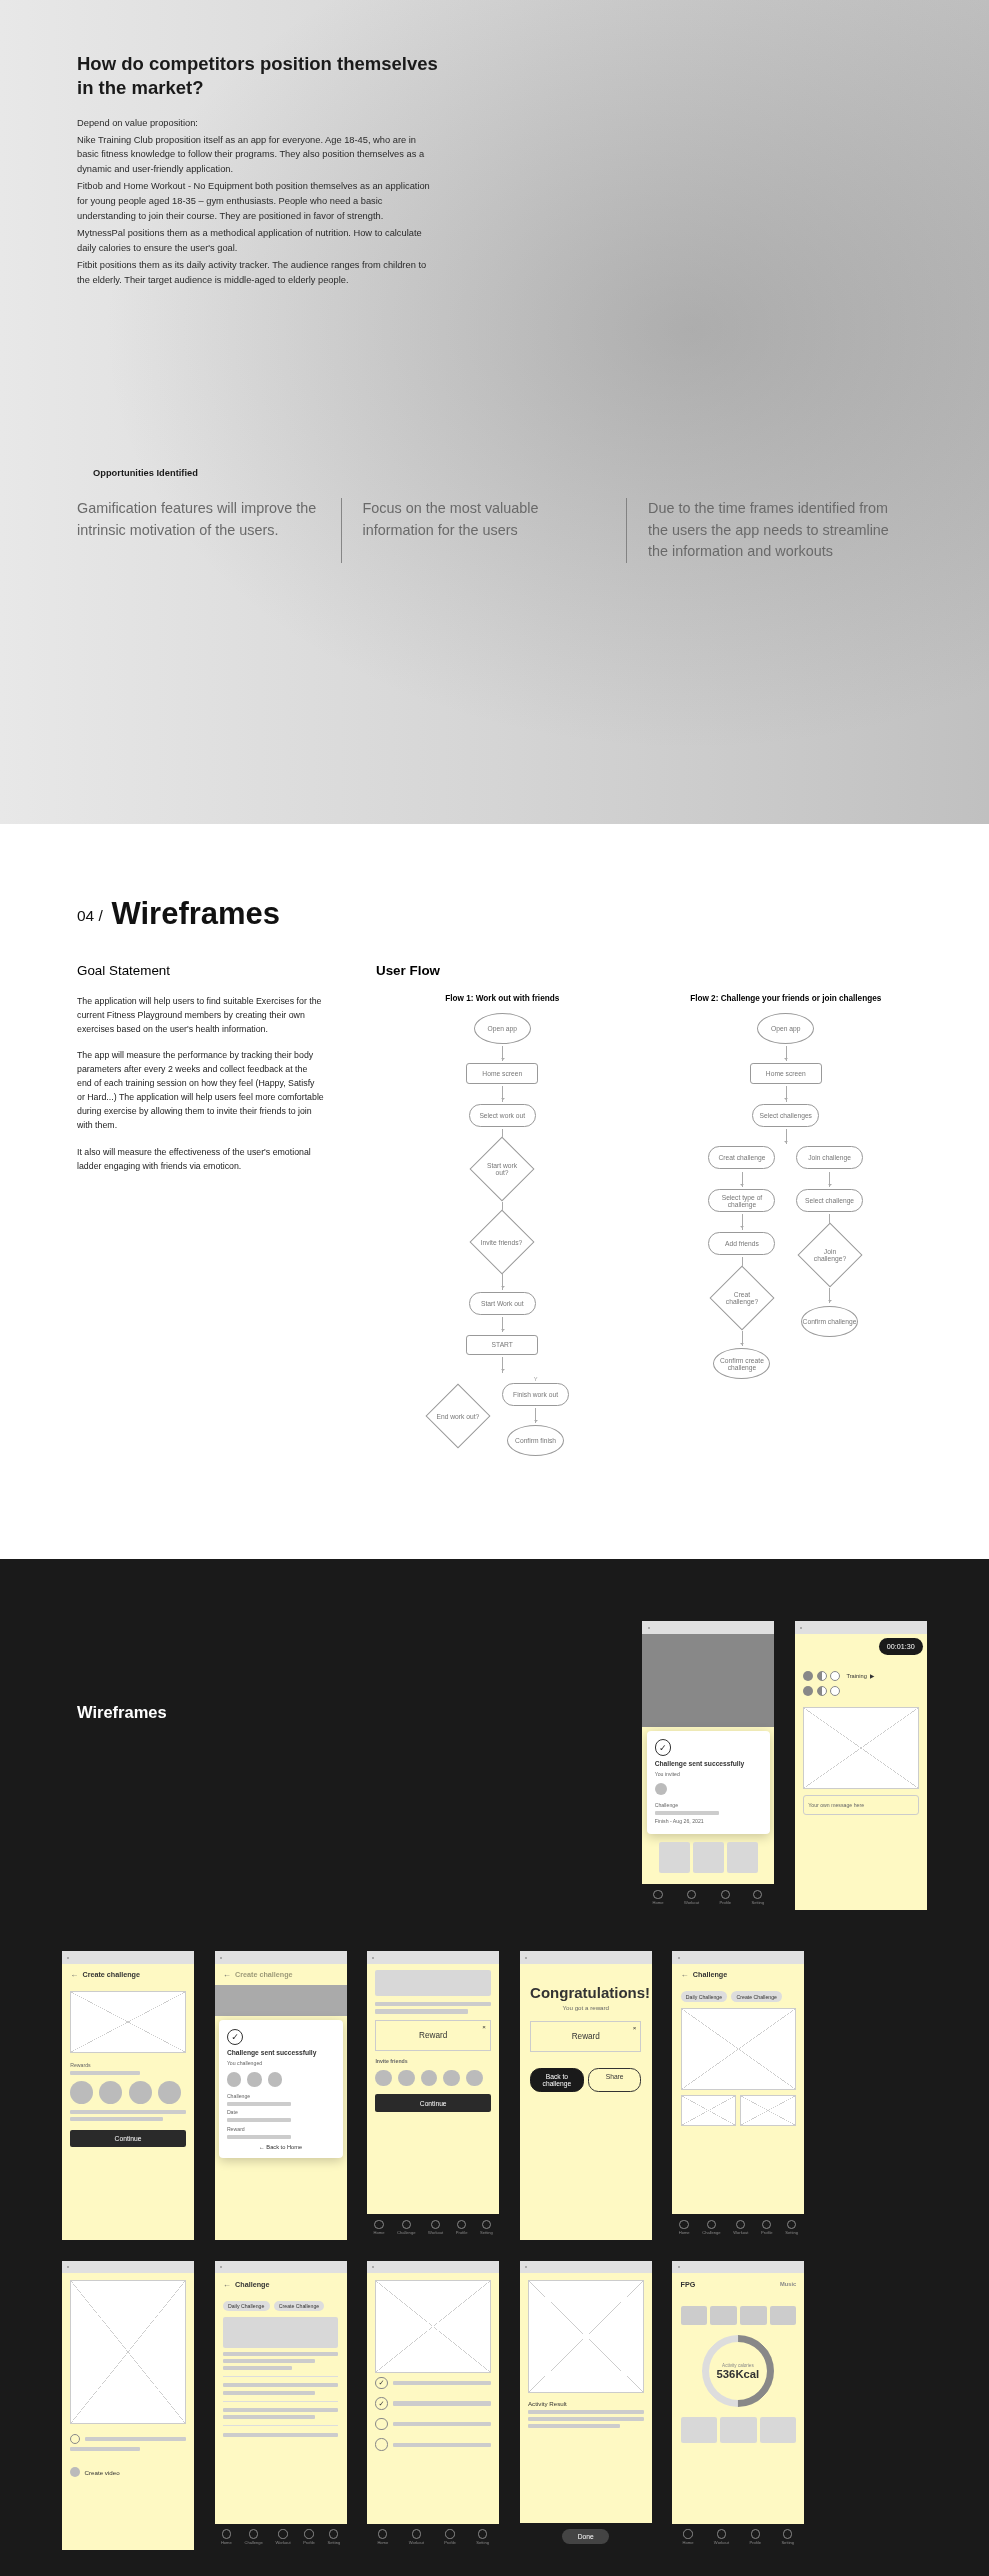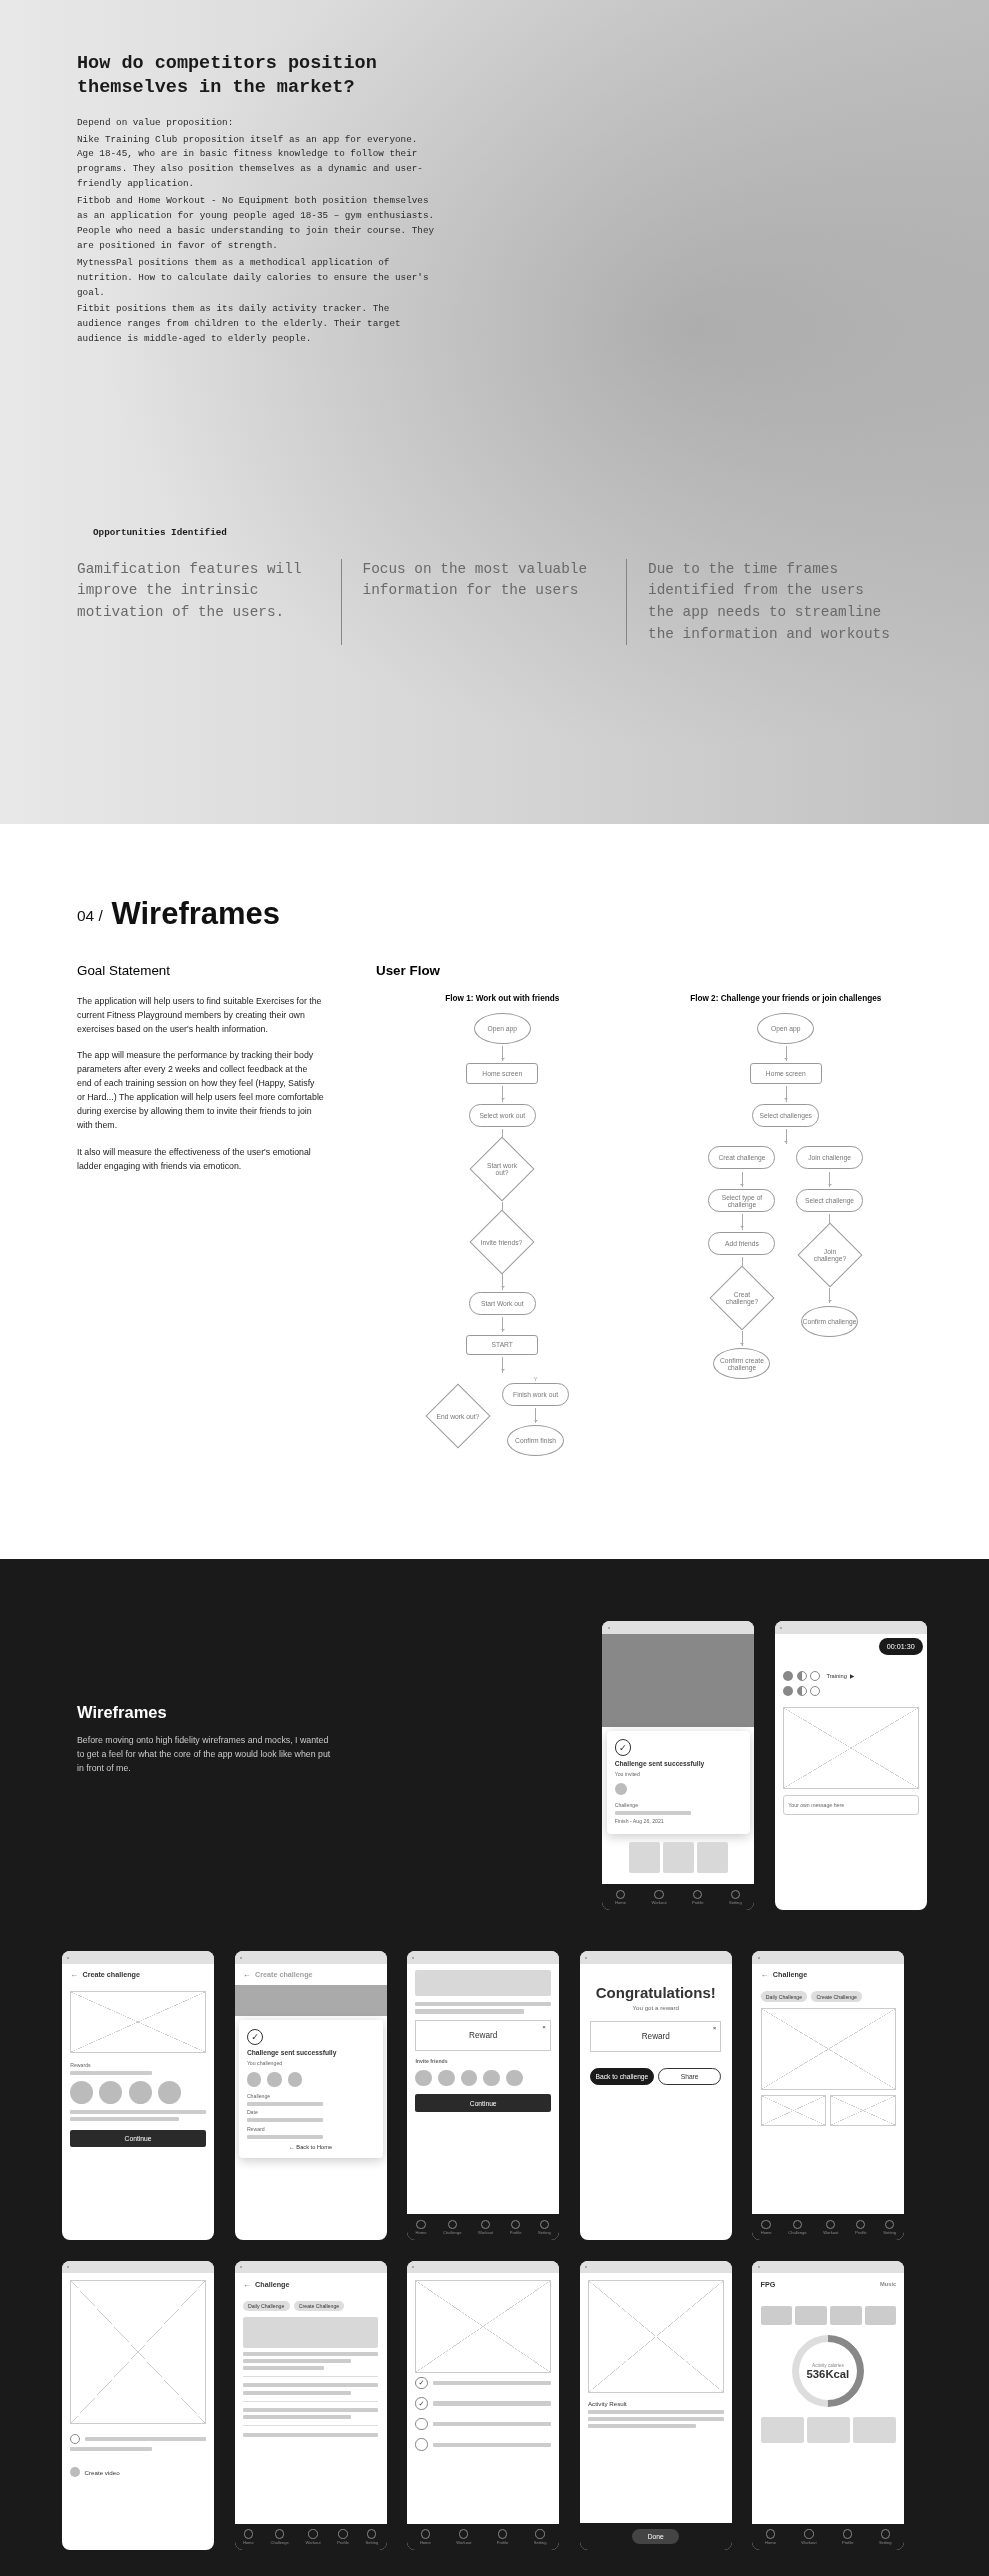--- a/index.html
+++ b/index.html
@@ -4,21 +4,20 @@
 <style>
 * { margin: 0; padding: 0; box-sizing: border-box; }
 body { font-family: -apple-system, BlinkMacSystemFont, 'Segoe UI', sans-serif; background: #fff; width: 989px; }
 
 
 .section-competitors {
   background: linear-gradient(to right, #e8e8e8 0%, #d5d5d5 50%, #c0c0c0 100%);
   padding: 52px 77px 50px 77px;
   position: relative;
   min-height: 824px;
-  font-family: Liberation Mono, monospace;
 }
 .section-competitors::before {
   content: '';
   position: absolute;
   top: 0; right: 0; bottom: 0; left: 0;
   background: radial-gradient(ellipse at 70% 40%, rgba(100,100,100,0.3) 0%, transparent 60%);
   pointer-events: none;
 }
 .comp-content { position: relative; max-width: 361px; }
 .comp-title { font-size: 18.5px; font-weight: 700; line-height: 1.3; margin-bottom: 15.5px; color: #1a1a1a; }
@@ -60,21 +59,21 @@
 
 .section-wf-dark { background: #1a1a1a; padding: 62px 62px 103px 62px; color: #fff; position: relative; }
 .wf-dark-text { position: absolute; left: 77px; top: 144px; max-width: 258px; }
 .wf-dark-title { font-size: 16.5px; font-weight: 600; margin-bottom: 10.3px; }
 .wf-dark-para { font-size: 8.8px; line-height: 1.6; color: #ccc; }
 .mock-grid { display: flex; flex-wrap: wrap; gap: 20.6px; justify-content: flex-end; padding-left: 103px; }
 .mock-grid.row2 { padding-left: 0; justify-content: flex-start; margin-top: 41px; }
 .mock-grid.row3 { padding-left: 0; justify-content: flex-start; margin-top: 20.6px; }
 
 
-.phone { width: 152px; background: #ffffff; border-radius: 8px; overflow: hidden; color: #333; position: relative; }
+.phone { width: 132px; background: #fef9c3; border-radius: 0; overflow: hidden; color: #333; position: relative; }
 .phone.tall { min-height: 289px; }
 .phone-bar { height: 12.4px; background: #e0e0e0; display: flex; align-items: center; padding: 0 5.2px; gap: 2.1px; font-size: 5.2px; color: #666; }
 .phone-bar .dot { width: 2.1px; height: 2.1px; border-radius: 50%; background: #999; }
 .phone-bar .spacer { flex: 1; }
 .phone-header { padding: 6.2px 8.2px; font-size: 7.2px; font-weight: 600; display: flex; align-items: center; gap: 4.1px; }
 .phone-header .arrow { font-size: 8.2px; color: #666; }
 .phone-body { padding: 6.2px 8.2px; }
 .ximg { background: #fff; border: 0.5px solid #ccc; position: relative; }
 .ximg::before, .ximg::after { content: ''; position: absolute; top: 0; left: 0; right: 0; bottom: 0; }
 .ximg::before { background: linear-gradient(to bottom right, transparent calc(50% - 0.3px), #ccc calc(50% - 0.3px), #ccc calc(50% + 0.3px), transparent calc(50% + 0.3px)); }
@@ -278,21 +277,20 @@
           </div>
         </div>
       </div>
     </div>
   </div>
 </section>
 
 <section class="section-wf-dark">
   <div class="wf-dark-text">
     <h2 class="wf-dark-title">Wireframes</h2>
-    <p class="wf-dark-para">Before moving onto high fidelity wireframes and mocks, I wanted to get a feel for what the core of the app would look like when put in front of me.</p>
   </div>
 
   <div class="mock-grid">
 
     <div class="phone tall">
       <div class="phone-bar">
           <span class="dot"></span>
           <span class="spacer"></span>
         </div>
       <div style="background:#888;height:93px;"></div>

